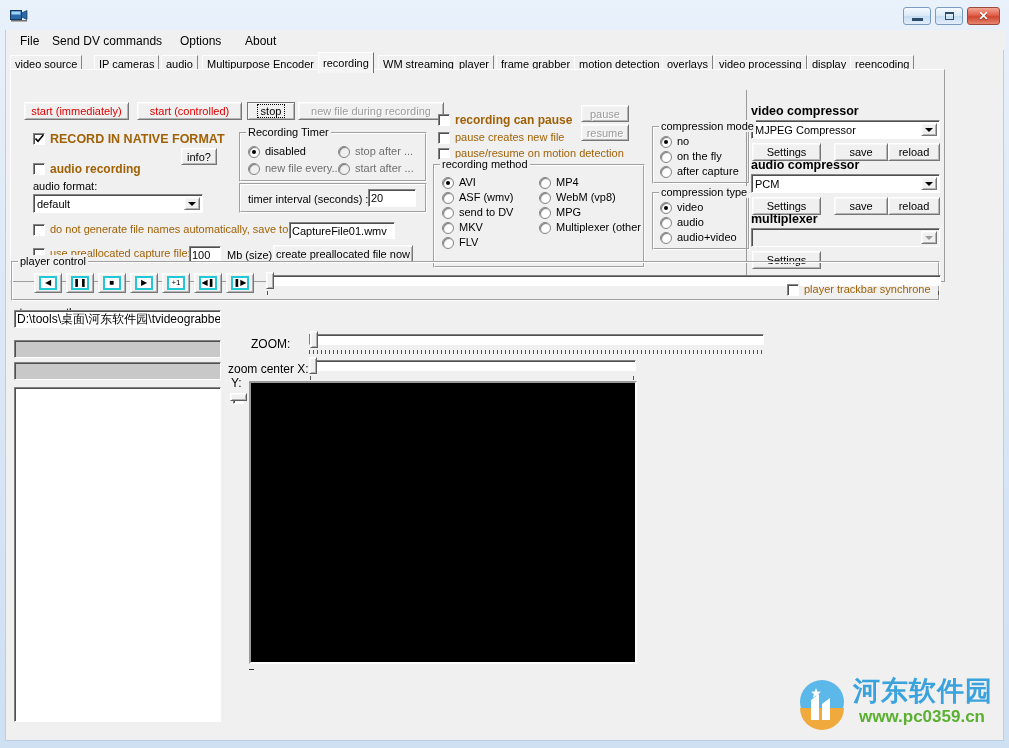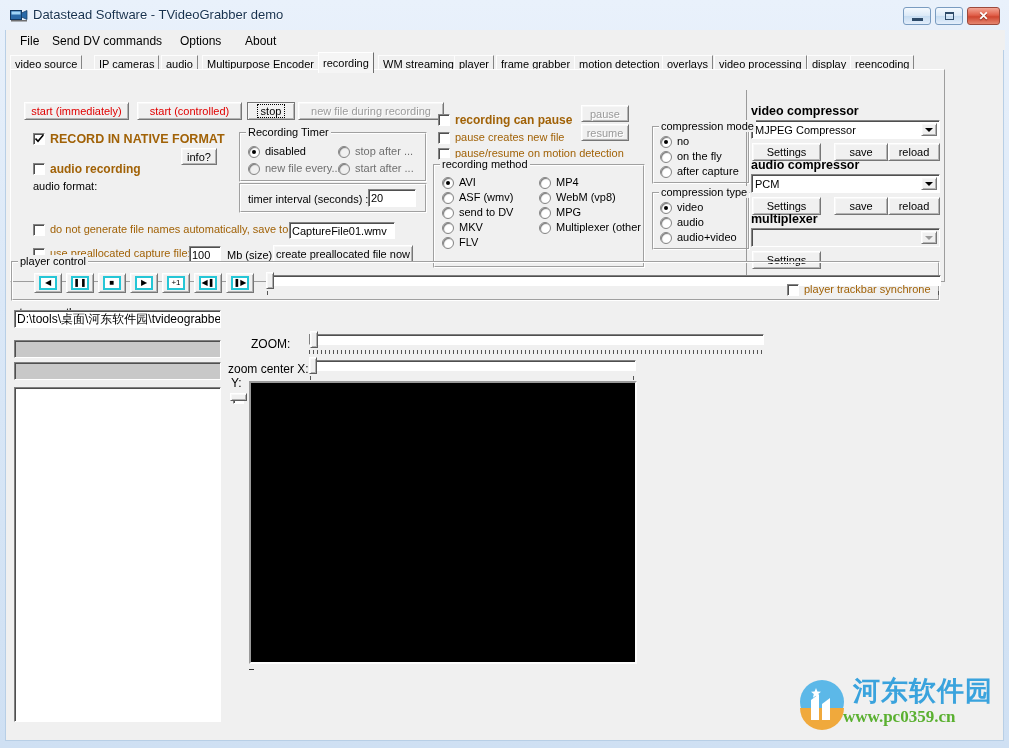--- a/index.html
+++ b/index.html
@@ -325,41 +325,40 @@
     position:absolute; left:0; top:2px; width:54px; height:54px;
   }
   #wm-cn {
     position:absolute; left:58px; top:0px;
     font-family:"DejaVu Sans", sans-serif;
     font-size:27px; font-weight:bold; color:#3aa3dd;
     letter-spacing:1px; white-space:nowrap;
     line-height:30px;
   }
   #wm-url {
-    position:absolute; left:48px; top:32px;
-    font-family:Liberation Serif, serif;
+    position:absolute; left:64px; top:32px;
+    font-family:Liberation Sans, sans-serif;
     font-size:17px; font-weight:bold; color:#5ab030;
     white-space:nowrap; line-height:18px;
   }
 
   .vsep { position:absolute; width:1px; background:#9a9a9a; }
 </style>
 </head>
 <body>
 
 <div id="window">
 
   <div id="titlebar">
     <svg id="title-icon" viewBox="0 0 18 14">
       <rect x="0.5" y="2.5" width="11" height="9" fill="#2a6aa8" stroke="#123a63"></rect>
       <rect x="1.5" y="3.5" width="9" height="3" fill="#9fd4f5"></rect>
       <polygon points="11.5,5 17,2.5 17,11.5 11.5,9" fill="#2a6aa8" stroke="#123a63" stroke-width="0.7"></polygon>
       <rect x="1" y="12" width="16" height="1.5" fill="#6f6f6f"></rect>
     </svg>
-    <div id="title-text">Datastead Software - TVideoGrabber demo</div>
 
     <div class="winbtn" id="btn-min">
       <span class="winbtn-glyph" id="min-glyph"></span>
     </div>
     <div class="winbtn" id="btn-max">
       <span class="winbtn-glyph" id="max-glyph"></span>
     </div>
     <div class="winbtn" id="btn-close">
       <span class="winbtn-glyph" id="close-glyph">✕</span>
     </div>
@@ -408,20 +407,26 @@
       </div>
 
       <div class="btn" style="left:170px; top:78px; width:36px; height:17px;">info?</div>
 
       <div class="cb" style="left:22px; top:92px;">
         <span class="box"></span>
         <span class="cbtext bold" style="font-size:12px;">audio recording</span>
       </div>
 
       <div class="lbl" style="left:22px; top:110px;">audio format:</div>
+      <div class="combo" style="left:22px; top:124px; width:170px; height:19px;">
+        <span>default</span>
+        <span class="arrowbtn">
+            <i class="tri"></i>
+          </span>
+      </div>
 
       <div class="cb" style="left:22px; top:153px;">
         <span class="box"></span>
         <span class="cbtext">do not generate file names automatically, save to:</span>
       </div>
       <div class="tin" style="left:278px; top:152px; width:106px; height:17px;">CaptureFile01.wmv</div>
 
       <div class="cb" style="left:22px; top:177px;">
         <span class="box"></span>
         <span class="cbtext">use preallocated capture file:</span>

